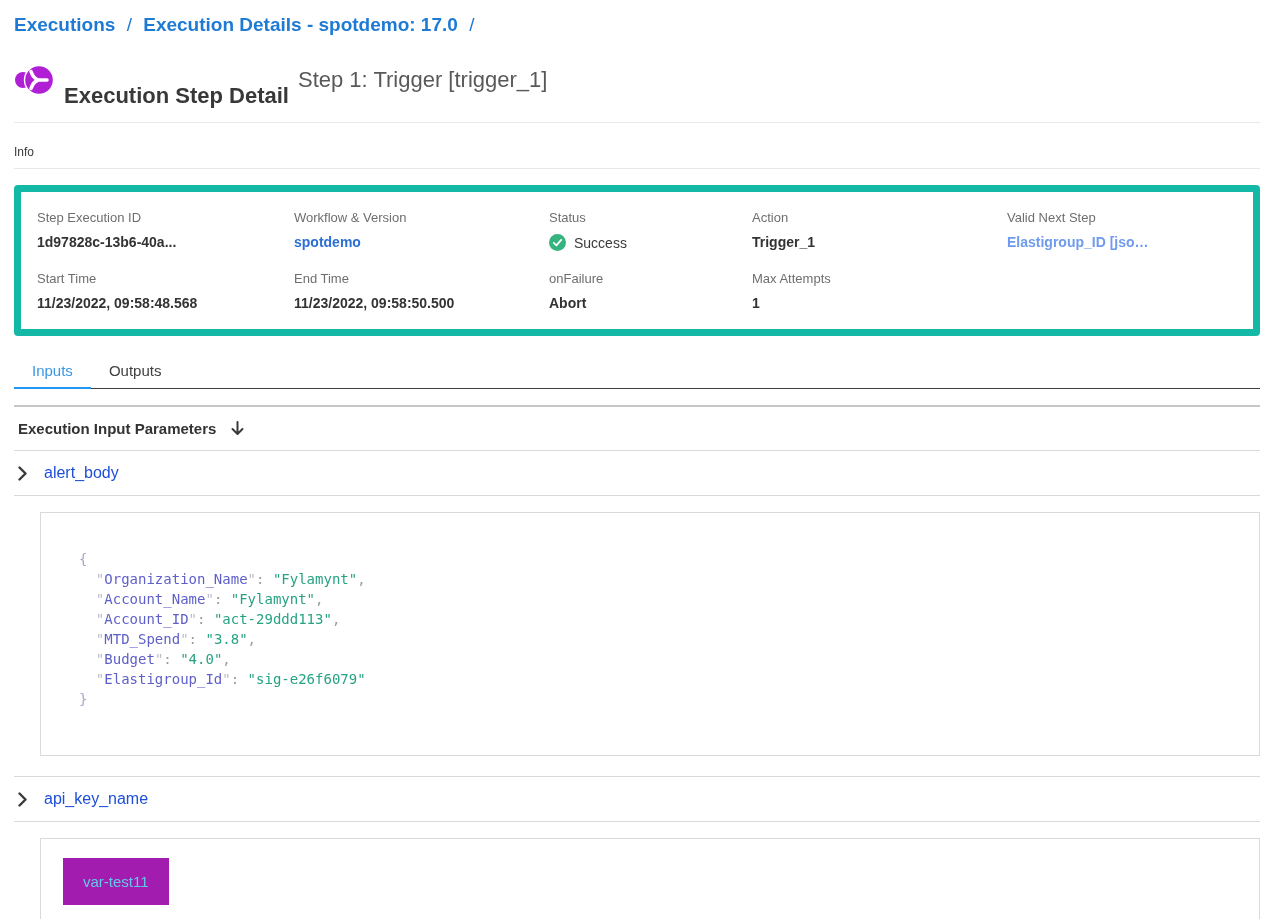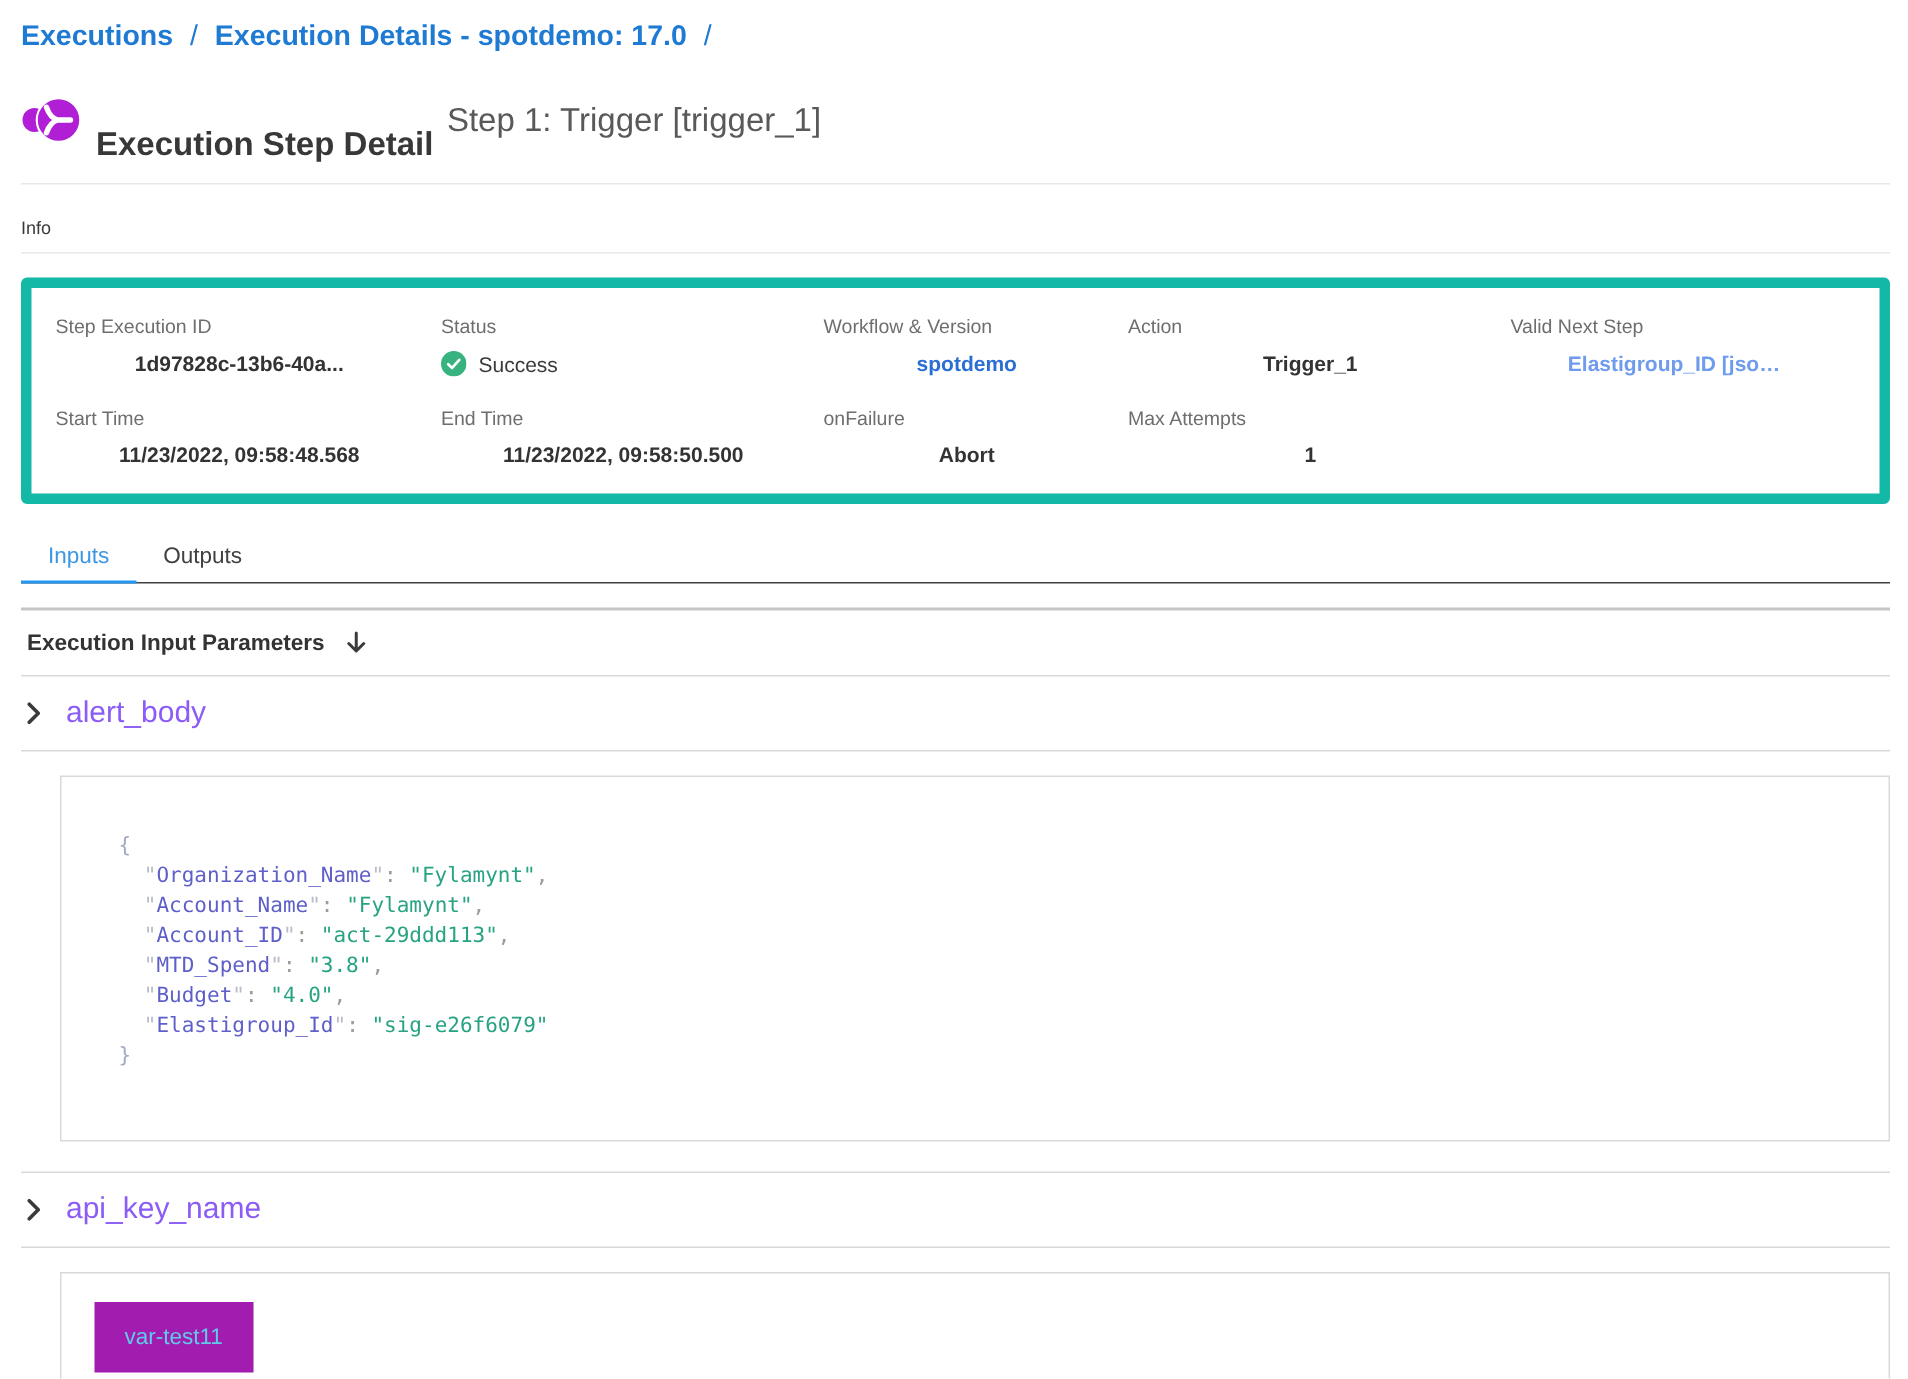--- a/index.html
+++ b/index.html
@@ -21,21 +21,21 @@
 
   
   .section-title { margin-top:22px; padding-bottom:9px; border-bottom:1px solid #e8e8e8;
     font-size:12px; color:#3a3a3a; }
   .info-card { margin-top:16px; border:7px solid #14b8a6; border-radius:4px;
     padding:18px 16px 18px 16px; display:grid;
     grid-template-columns:257px 255px 203px 255px 1fr; }
   .cell { padding-right:12px; }
   .cell.r2 { margin-top:20px; }
   .cell-label { font-size:13px; color:#6e6e6e; margin-bottom:9px; }
-  .cell-value { font-size:14px; color:#333; font-weight:700;text-align:center; }
+  .cell-value { font-size:14px; color:#333; font-weight:700; }
   .cell-value.regular { font-weight:400; }
   .link-strong { color:#2b6fd4; font-weight:700; text-decoration:none; cursor:pointer; }
   .link-light { color:#6e9bee; font-weight:700; text-decoration:none; cursor:pointer; }
   .status { display:flex; align-items:center; }
   .status svg { margin-right:8px; }
   .status-text { font-size:14px; color:#3a3a3a; font-weight:400; }
 
   
   .tabbar { margin-top:18px; display:flex; border-bottom:1px solid #404040; }
   .tab { padding:8px 18px 9px 18px; font-size:15px; color:#404040; cursor:pointer;
@@ -48,21 +48,21 @@
   .params { margin-top:16px; border-top:2px solid #c6c6c6; }
   .params-header { display:flex; align-items:center; padding:13px 0 13px 4px;
     border-bottom:1px solid #d9d9d9; }
   .params-title { font-size:15px; font-weight:700; color:#333; }
   .sort-btn { background:none; border:none; cursor:pointer; margin-left:14px;
     display:flex; align-items:center; padding:0; }
   .param-row { display:flex; align-items:center; padding:13px 0 13px 4px;
     border-bottom:1px solid #d9d9d9; cursor:pointer; }
   .param-row.after-panel { border-top:1px solid #d9d9d9; }
   .chev { margin-right:17px; display:flex; align-items:center; }
-  .param-name { font-size:20px; color:#8b5cf6; }
+  .param-name { font-size:16px; color:#1d4ed8; }
 
   
   .panel { margin:16px 0 20px 26px; border:1px solid #d9d9d9; background:#fff; }
   .code-panel { padding:36px 38px 46px 38px; }
   pre.code { font-family:"DejaVu Sans Mono","Liberation Mono",monospace;
     font-size:14px; line-height:20px; white-space:pre; }
   pre.code .brace { color:#a3a8c5; }
   pre.code .quote { color:#b8bcc9; }
   pre.code .key { color:#5e5fc9; }
   pre.code .punct { color:#9b9b9b; }
@@ -97,32 +97,32 @@
   <div class="hr"></div>
 
   <div class="section-title">Info</div>
 
   <div class="info-card">
     <div class="cell">
       <div class="cell-label">Step Execution ID</div>
       <div class="cell-value">1d97828c-13b6-40a...</div>
     </div>
     <div class="cell">
+      <div class="cell-label">Workflow &amp; Version</div>
+      <div class="cell-value"><a class="link-strong">spotdemo</a></div>
+    </div>
+    <div class="cell">
       <div class="cell-label">Status</div>
       <div class="cell-value regular status">
         <svg width="17" height="17" viewBox="0 0 17 17">
           <circle cx="8.5" cy="8.5" r="8.5" fill="#36b37e"></circle>
           <path d="M4.8 8.8 L7.4 11.3 L12.2 5.9" stroke="#fff" stroke-width="1.8" fill="none" stroke-linecap="round" stroke-linejoin="round"></path>
         </svg>
         <span class="status-text">Success</span>
       </div>
-    </div>
-    <div class="cell">
-      <div class="cell-label">Workflow &amp; Version</div>
-      <div class="cell-value"><a class="link-strong">spotdemo</a></div>
     </div>
     <div class="cell">
       <div class="cell-label">Action</div>
       <div class="cell-value">Trigger_1</div>
     </div>
     <div class="cell">
       <div class="cell-label">Valid Next Step</div>
       <div class="cell-value"><a class="link-light">Elastigroup_ID [jso…</a></div>
     </div>
 

